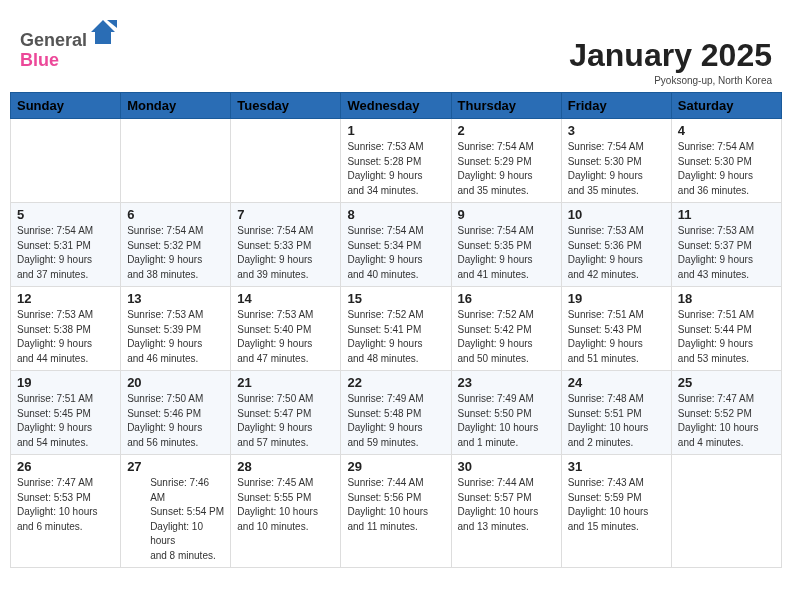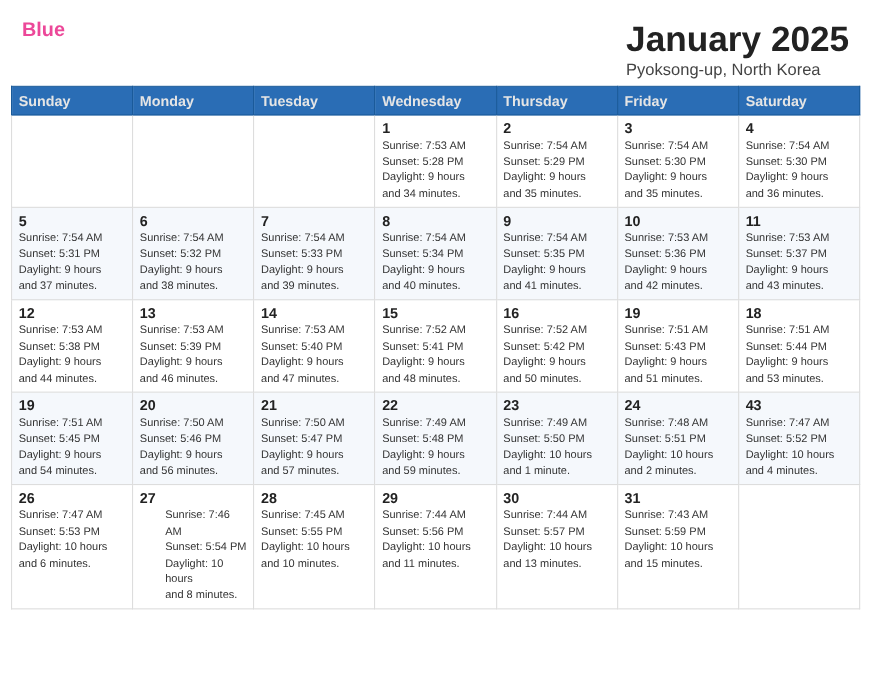--- a/index.html
+++ b/index.html
@@ -26,40 +26,42 @@
       line-height: 1.1;
     }
     .logo-general { color: #555; }
     .logo-blue { color: #ec4899; }
     .logo-icon {
       width: 28px;
       height: 28px;
       margin-left: 2px;
     }
     .title-block {
+      text-align: right;
+      margin-top: 20px;
     }
     .month-title {
       font-size: 32px;
       font-weight: bold;
       color: #222;
       line-height: 1.1;
     }
     .subtitle {
-      font-size: 15px;
+      font-size: 10px;
       color: #444;
       margin-top: 2px;
     }
     .calendar {
       width: 100%;
       border-collapse: collapse;
       border: 1px solid #ccc;
     }
     .calendar th {
       background: #2a6db5;
-      color: #e5e5e5;
+      color: #000000;
       text-align: left;
       padding: 5px 6px;
       font-size: 13px;
       font-weight: bold;
       border: 1px solid #1a5a9a;
     }
     .calendar td {
       vertical-align: top;
       padding: 4px 6px;
       border: 1px solid #ddd;
@@ -87,20 +89,26 @@
     .empty-cell {
       background: #fff !important;
     }
   </style>
 </head>
 <body>
 
 <div class="header">
   <div class="logo">
     <div>
+      <div class="logo-text">
+        <span class="logo-general">General</span><svg class="logo-icon" viewBox="0 0 28 28">
+            <polygon points="14,2 26,14 22,14 22,26 6,26 6,14 2,14" fill="#2a6db5"></polygon>
+            <polygon points="18,2 28,10 28,2" fill="#2a6db5"></polygon>
+          </svg>
+      </div>
       <div class="logo-text">
         <span class="logo-blue">Blue</span>
       </div>
     </div>
   </div>
   <div class="title-block">
     <div class="month-title">January 2025</div>
     <div class="subtitle">Pyoksong-up, North Korea</div>
   </div>
 </div>
@@ -290,21 +298,21 @@
 and 1 minute.</div>
         </td>
         <td>
           <span class="day-number">24</span>
           <div class="day-info" style="white-space: pre-line;">Sunrise: 7:48 AM
 Sunset: 5:51 PM
 Daylight: 10 hours
 and 2 minutes.</div>
         </td>
         <td>
-          <span class="day-number">43</span>
+          <span class="day-number">25</span>
           <div class="day-info" style="white-space: pre-line;">Sunrise: 7:47 AM
 Sunset: 5:52 PM
 Daylight: 10 hours
 and 4 minutes.</div>
         </td>
       </tr>
       <tr>
         <td>
           <span class="day-number">26</span>
           <div class="day-info" style="white-space: pre-line;">Sunrise: 7:47 AM

